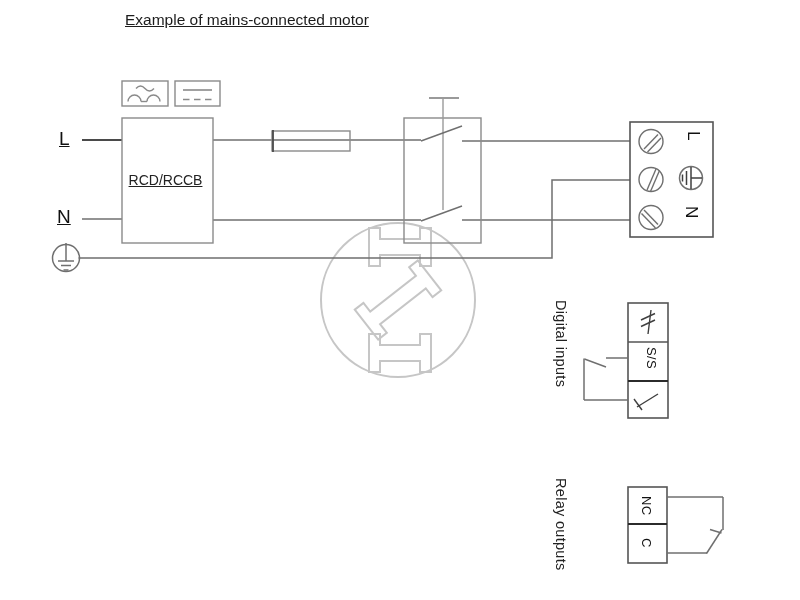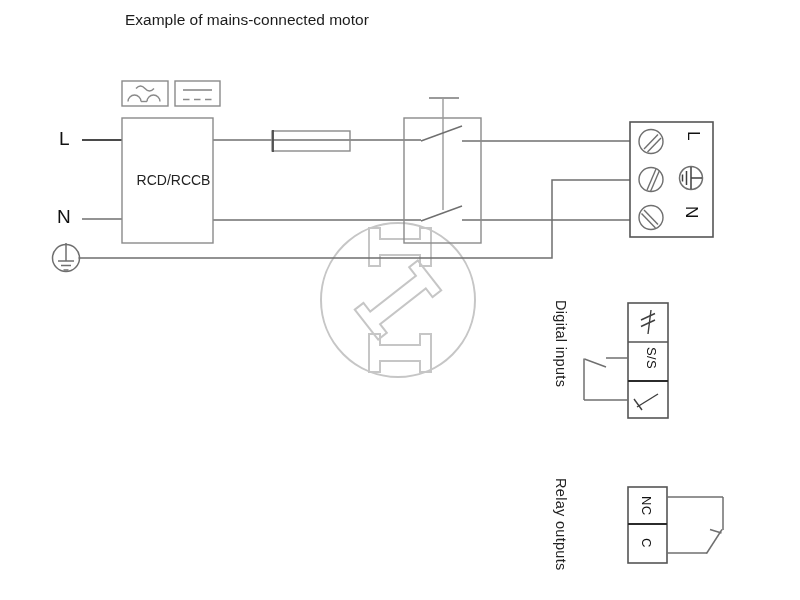--- a/index.html
+++ b/index.html
@@ -1,21 +1,21 @@
 <!DOCTYPE html>
 <html><head>
 <meta charset="utf-8">
 <style>
   html,body{margin:0;padding:0;}
   body{
     width:800px;height:600px;position:relative;background:#ffffff;overflow:hidden;
     font-family:"Liberation Sans", sans-serif;
   }
   .abs{position:absolute;}
-  .txt{color:#1f1f1f;white-space:nowrap;}
+  .txt{color:#1f1f1f;white-space:nowrap;text-decoration:underline;}
   #diagram-svg{position:absolute;left:0;top:0;}
   .vtext{
     writing-mode:vertical-rl;text-orientation:mixed;
     color:#1f1f1f;white-space:nowrap;letter-spacing:0.3px;
   }
   .title{font-size:15.5px;line-height:21px;color:#1c1c1c;}
   .supply-label{font-size:19px;color:#111;}
   .rcd-label{font-size:14px;color:#222;width:91px;text-align:center;}
   .term-label{font-size:17px;color:#111;}
   .cell-label{font-size:13px;color:#111;}
@@ -135,21 +135,21 @@
   </g>
 </svg>
 
 <div class="abs txt title" style="left:125px;top:9px;">
   <div>Example of mains-connected motor</div>
 </div>
 
 <div class="abs txt supply-label" style="left:59px;top:128px;">L</div>
 <div class="abs txt supply-label" style="left:57px;top:206px;">N</div>
 
-<div class="abs txt rcd-label" style="left:128px;top:172px;">RCD/RCCB</div>
+<div class="abs txt rcd-label" style="left:120px;top:172px;">RCD/RCCB</div>
 
 <div class="abs vtext term-label" style="left:683px;top:131px;">L</div>
 <div class="abs vtext term-label" style="left:681px;top:206px;">N</div>
 
 <div class="abs vtext section-label" style="left:553px;top:300px;">Digital inputs</div>
 <div class="abs vtext cell-label" style="left:644px;top:347px;">S/S</div>
 
 <div class="abs vtext section-label" style="left:553px;top:478px;">Relay outputs</div>
 <div class="abs vtext cell-label" style="left:639px;top:496px;">NC</div>
 <div class="abs vtext cell-label" style="left:639px;top:538px;">C</div>

